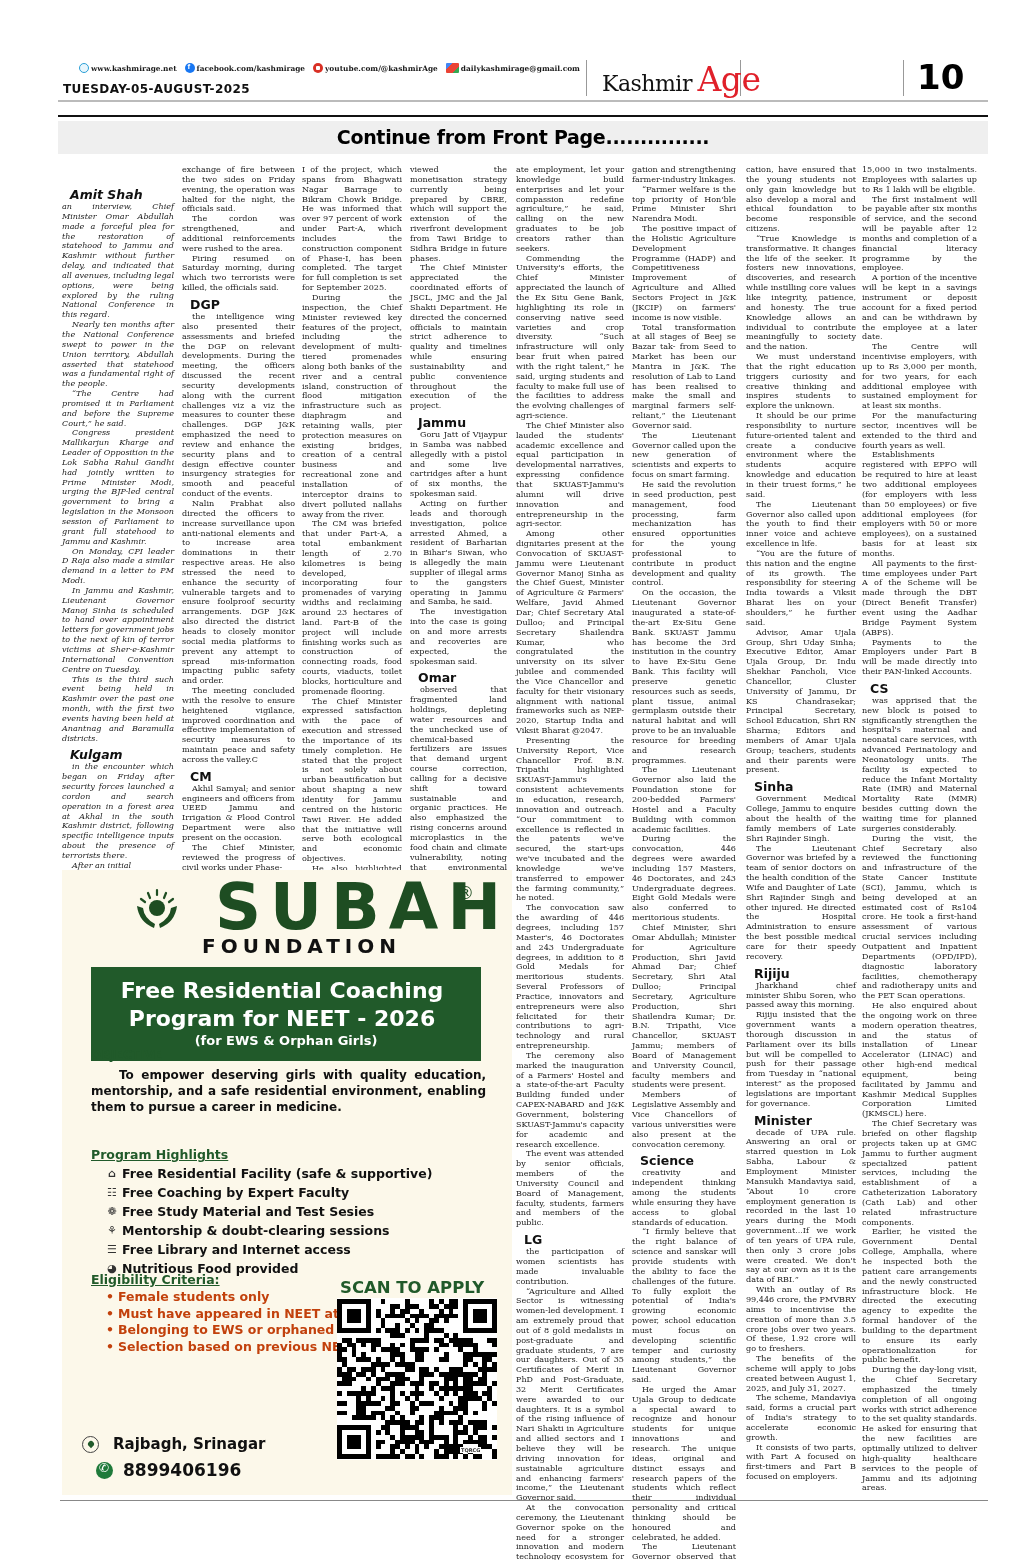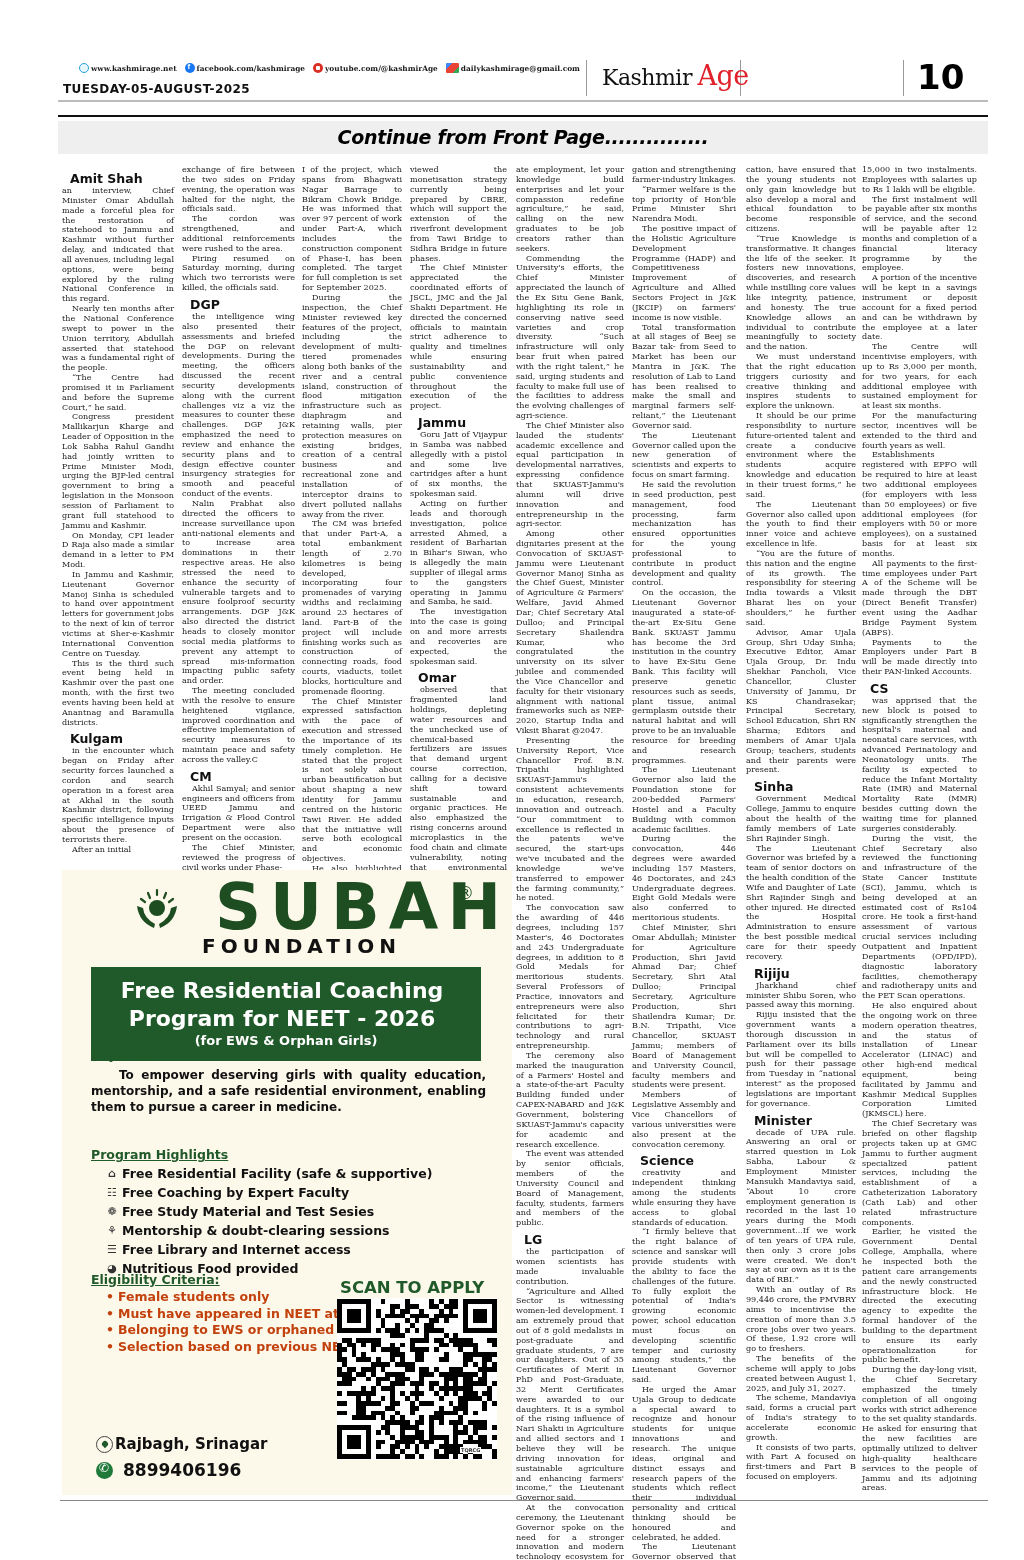--- a/index.html
+++ b/index.html
@@ -15,26 +15,26 @@
   .ico-fb { background: #1877f2; }
   .ico-fb::after { content: "f"; position: absolute; left: 3px; top: -1px; color: #fff; font: bold 8px "Liberation Sans", sans-serif; }
   .ico-yt { background: #d93025; }
   .ico-yt::after { content: ""; position: absolute; left: 3px; top: 3px; width: 4px; height: 4px; background: #fff; border-radius: 1px; }
   .ico-mail { border-radius: 1px; width: 13px; height: 10px; background: linear-gradient(135deg, #4285f4 0 30%, #ea4335 30% 70%, #34a853 70%); }
   .dateline { position: absolute; left: 5px; top: 22px; font-family: "DejaVu Sans", sans-serif; font-weight: bold; font-size: 12px; letter-spacing: 0.4px; color: #111; }
   .head-rule { position: absolute; left: 0; top: 40px; width: 930px; height: 2px; background: #bbb; }
   .vsep { position: absolute; width: 1px; background: #999; }
   .logo { position: absolute; left: 602px; top: 60px; font-family: "DejaVu Serif", serif; font-size: 19px; color: #111; letter-spacing: -0.5px; }
   .logo .k { font-size: 22px; }
-  .logo .age { color: #e0202a; font-size: 27px; }
+  .logo .age { color: #e0202a; font-size: 33px; }
   .pagenum { position: absolute; left: 917px; top: 57px; font-family: "DejaVu Sans", sans-serif; font-weight: bold; font-size: 34px; color: #000; }
 
   
   .topbar { position: absolute; left: 58px; top: 115px; width: 930px; height: 2px; background: #111; }
-  .section-bar { position: absolute; left: 58px; top: 121px; width: 930px; height: 33px; background: #efefef; font-style: italic; }
+  .section-bar { position: absolute; left: 58px; top: 121px; width: 930px; height: 33px; background: #efefef; }
   .section-title { position: absolute; left: 0; right: 0; top: 5px; text-align: center; font-family: "DejaVu Sans", sans-serif; font-weight: bold; font-size: 19px; color: #000; letter-spacing: -0.3px; }
 
   
   .col { position: absolute; font-size: 8.05px; line-height: 9.85px; text-align: justify; hyphens: auto; color: #222; font-family: "DejaVu Serif", serif; }
   .col p { text-indent: 10px; }
   .col p.noi { text-indent: 0; }
   .col h3 { font-family: "DejaVu Sans", sans-serif; font-weight: bold; font-size: 12.5px; line-height: 14px; margin: 5px 0 0 8px; color: #111; text-align: left; }
   .col h3:first-child { margin-top: 0; }
 
   
@@ -49,21 +49,21 @@
   .ad-bl3 { position: absolute; left: 0; right: 0; top: 66px; text-align: center; font-family: "DejaVu Sans", sans-serif; font-weight: bold; font-size: 13px; color: #fff; }
   .ad-obj-h { position: absolute; left: 29px; top: 178px; font-family: "DejaVu Sans", sans-serif; font-weight: bold; font-size: 12px; color: #215a2a; }
   .ad-obj { position: absolute; left: 29px; top: 197px; width: 395px; font-family: "DejaVu Sans", sans-serif; font-weight: bold; font-size: 12px; line-height: 16px; color: #111; text-indent: 28px; text-align: justify; }
   .ad-h { position: absolute; font-family: "DejaVu Sans", sans-serif; font-weight: bold; font-size: 12.5px; color: #215a2a; text-decoration: underline; }
   .ad-hl { position: absolute; left: 44px; top: 294px; font-family: "DejaVu Sans", sans-serif; font-weight: bold; font-size: 12.5px; line-height: 19px; color: #111; }
   .ad-hl li { list-style: none; display: flex; align-items: center; gap: 4px; height: 19px; }
   .ad-hl .hi { width: 12px; text-align: center; font-size: 11px; color: #333; }
   .ad-el { position: absolute; left: 44px; top: 419px; font-family: "DejaVu Sans", sans-serif; font-weight: bold; font-size: 12.5px; line-height: 16.5px; color: #c2410c; }
   .ad-el li { list-style: none; padding-left: 12px; position: relative; }
   .ad-el li::before { content: "•"; position: absolute; left: 0; }
-  .ad-loc { position: absolute; left: 34px; top: 565px; display: flex; align-items: center; gap: 2px; font-family: "DejaVu Sans", sans-serif; font-weight: bold; font-size: 15px; color: #111; }
+  .ad-loc { position: absolute; left: 20px; top: 565px; display: flex; align-items: center; gap: 14px; font-family: "DejaVu Sans", sans-serif; font-weight: bold; font-size: 15px; color: #111; }
   .ad-phone { position: absolute; left: 34px; top: 590px; display: flex; align-items: center; gap: 10px; font-family: "DejaVu Sans", sans-serif; font-weight: bold; font-size: 17px; color: #111; }
   .pin { width: 17px; height: 17px; border-radius: 50%; border: 1.5px solid #444; display: flex; align-items: center; justify-content: center; }
   .pin::after { content: ""; width: 6px; height: 6px; border-radius: 50% 50% 50% 0; transform: rotate(-45deg); background: #215a2a; }
   .ph { width: 17px; height: 17px; border-radius: 50%; background: #1f7a3a; position: relative; }
   .ph::after { content: "✆"; position: absolute; left: 3px; top: -1px; font-size: 12px; color: #fff; }
   .ad-scan { position: absolute; left: 278px; top: 408px; font-family: "DejaVu Sans", sans-serif; font-weight: bold; font-size: 16.5px; color: #215a2a; }
   .qr { position: absolute; left: 275px; top: 428px; width: 160px; height: 162px; background: #fff; }
   .qr-mark { position: absolute; right: 4px; bottom: 3px; font: bold 5px "DejaVu Sans", sans-serif; color: #333; background: #fff; padding: 0 1px; }
   .bottom-rule { position: absolute; left: 60px; top: 1500px; width: 928px; height: 1px; background: #888; }
 </style>
@@ -96,21 +96,21 @@
 <div class="vsep" style="left:740px;top:60px;height:36px;"></div>
 <div class="vsep" style="left:903px;top:60px;height:36px;"></div>
 <div class="logo"><span class="k">Kashmir</span> <span class="age">Age</span></div>
 <div class="pagenum">10</div>
 
 <div class="topbar"></div>
 <div class="section-bar">
   <div class="section-title">Continue from Front Page...............</div>
 </div>
 
-<div class="col" style="left:62px;top:172px;width:112px;">
+<div class="col" style="left:62px;top:188px;width:112px;font-style:italic;">
     <h3>Amit Shah</h3>
     <p class="noi">an interview, Chief Minister Omar Abdullah made a forceful plea for the restoration of statehood to Jammu and Kashmir without further delay, and indicated that all avenues, including legal options, were being explored by the ruling National Conference in this regard.</p>
     <p>Nearly ten months after the National Conference swept to power in the Union territory, Abdullah asserted that statehood was a fundamental right of the people.</p>
     <p>“The Centre had promised it in Parliament and before the Supreme Court,” he said.</p>
     <p>Congress president Mallikarjun Kharge and Leader of Opposition in the Lok Sabha Rahul Gandhi had jointly written to Prime Minister Modi, urging the BJP-led central government to bring a legislation in the Monsoon session of Parliament to grant full statehood to Jammu and Kashmir.</p>
     <p>On Monday, CPI leader D Raja also made a similar demand in a letter to PM Modi.</p>
     <p>In Jammu and Kashmir, Lieutenant Governor Manoj Sinha is scheduled to hand over appointment letters for government jobs to the next of kin of terror victims at Sher-e-Kashmir International Convention Centre on Tuesday.</p>
     <p>This is the third such event being held in Kashmir over the past one month, with the first two events having been held at Anantnag and Baramulla districts.</p>
     <h3>Kulgam</h3>
     <p>in the encounter which began on Friday after security forces launched a cordon and search operation in a forest area at Akhal in the south Kashmir district, following specific intelligence inputs about the presence of terrorists there.</p>

